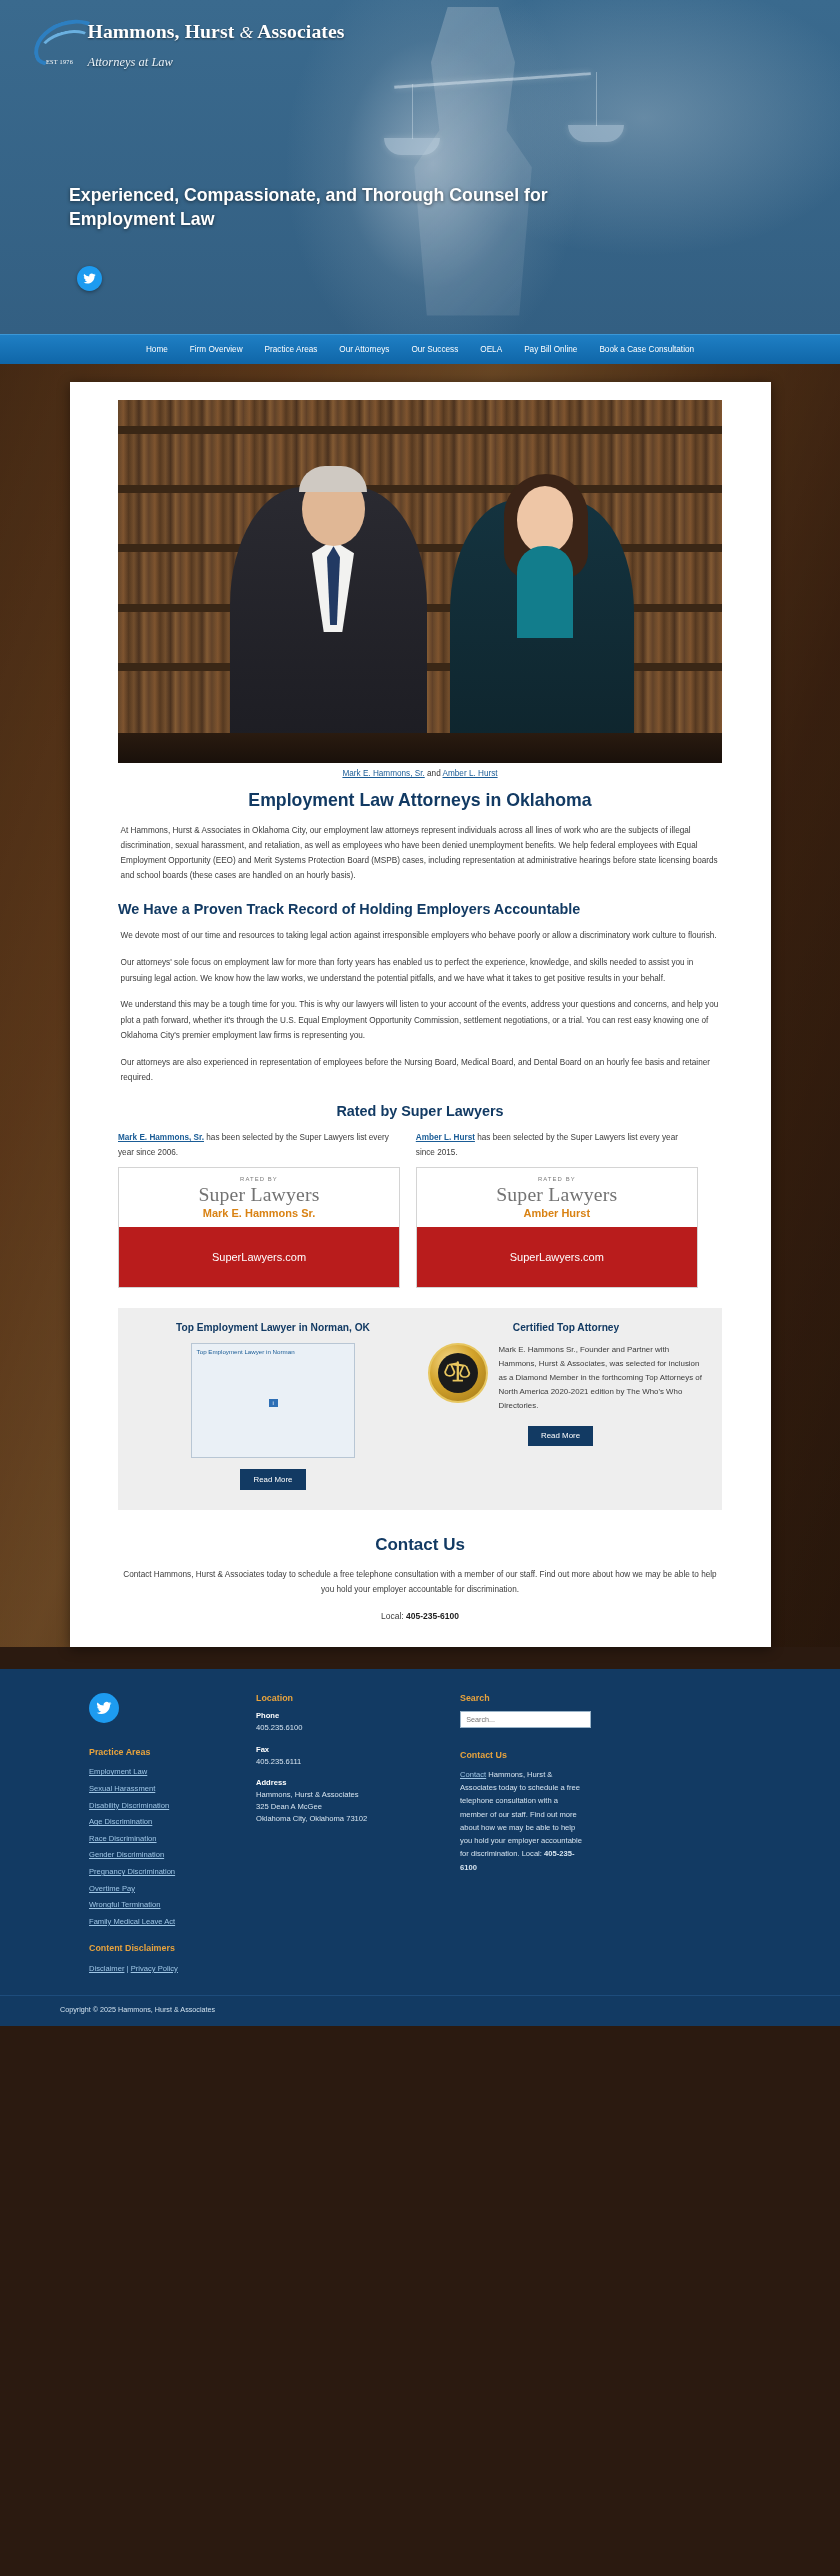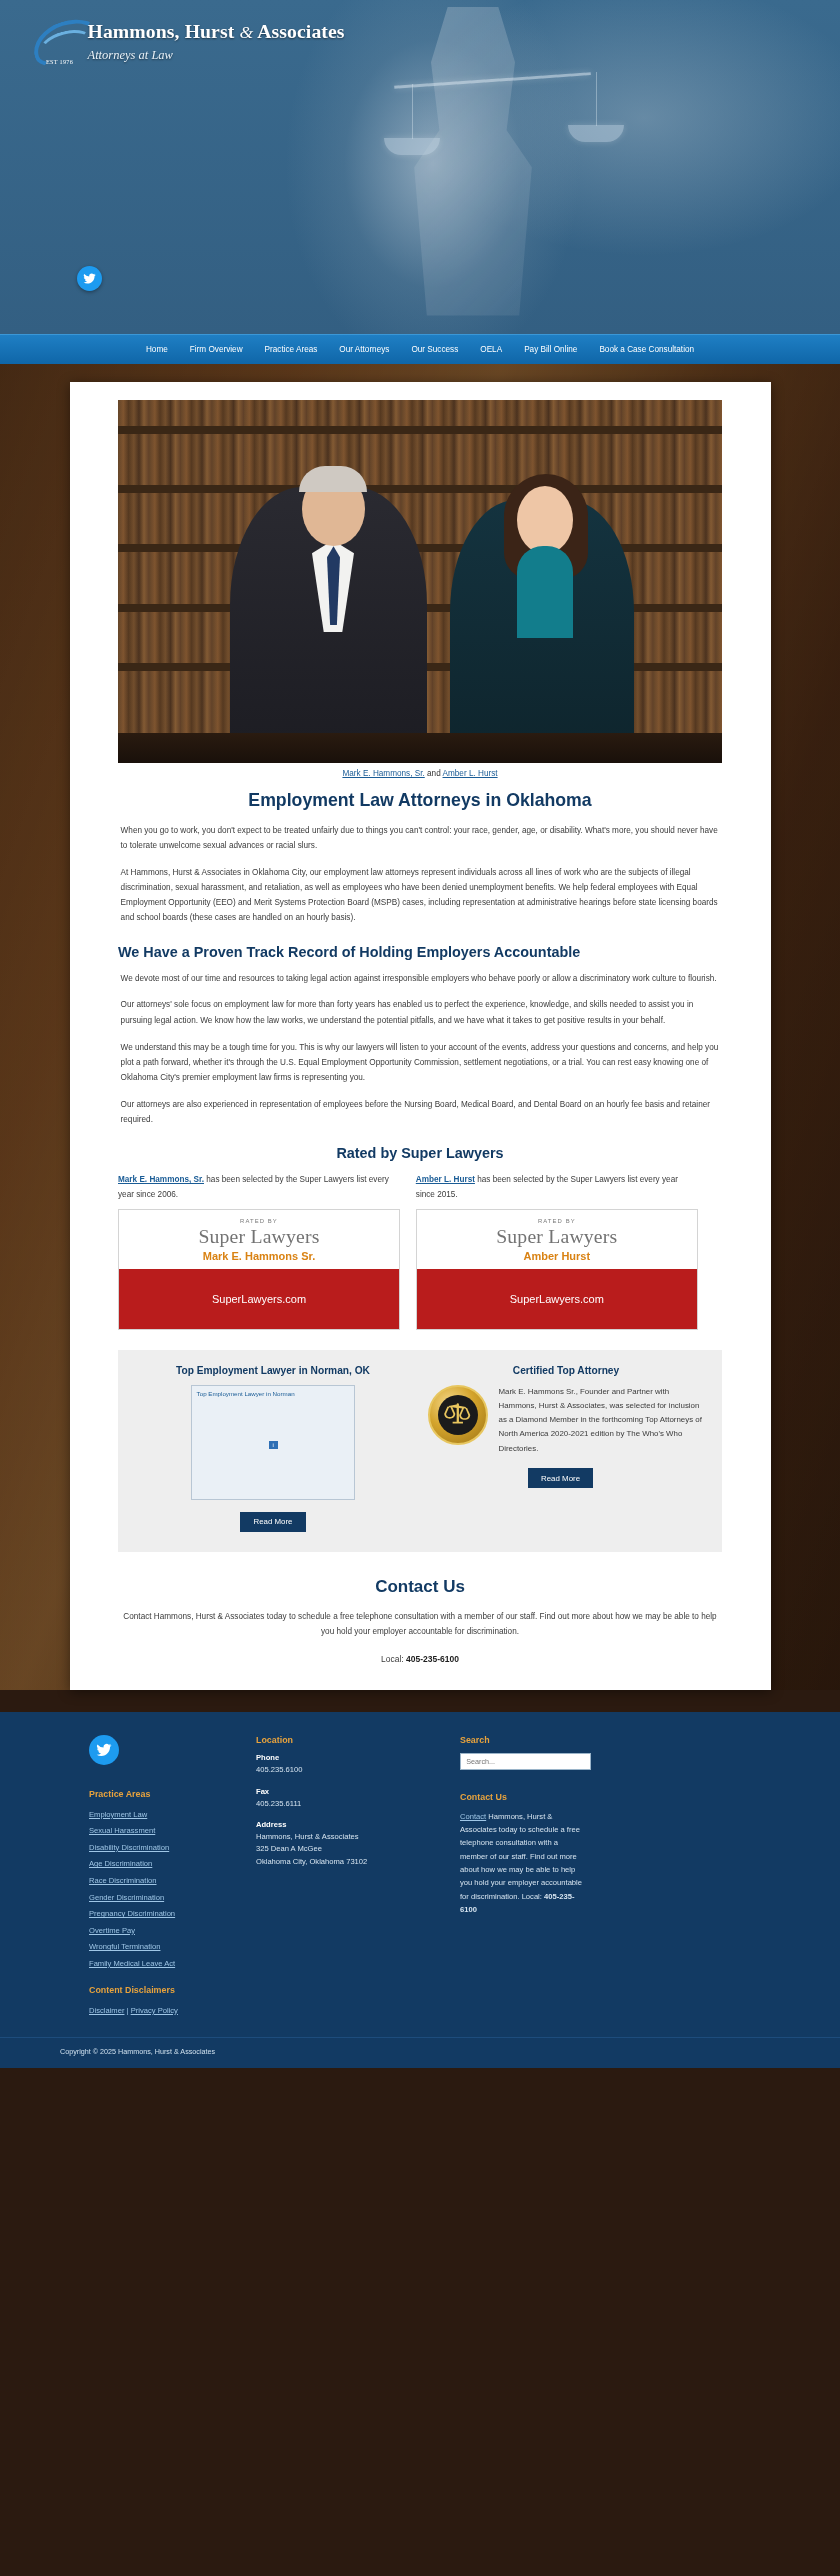--- a/index.html
+++ b/index.html
@@ -80,21 +80,21 @@
     line-height: 1.15;
   }
   .logo-firm .amp { font-style: italic; font-weight: normal; font-size: 17.7px; }
   .logo-sub {
     margin-left: 56px;
     color: #eaf3fa;
     font-family: "Liberation Serif", serif;
     font-style: italic;
     font-size: 12.5px;
     text-shadow: 0 0.7px 2px rgba(0,0,0,.5);
-    margin-top: 6px;
+    margin-top: 13px;
   }
   .hero-tagline {
     position: absolute; left: 69px; top: 184px; width: 525px;
     color: #fff; font-size: 17.7px; font-weight: bold; line-height: 1.35;
     text-shadow: 0 1.3px 3.9px rgba(0,0,0,.55);
     font-family: "Liberation Sans", sans-serif;
   }
   .hero-social {
     position: absolute; left: 77px; top: 266px;
     width: 25px; height: 25px; border-radius: 50%;
@@ -319,20 +319,21 @@
       <div class="logo-swoosh2"></div>
       <div class="logo-est">EST 1976</div>
       <div class="logo-firm">
         <span>Hammons, Hurst</span>
         <span class="amp">&amp;</span>
         <span>Associates</span>
       </div>
       <div class="logo-sub">Attorneys at Law</div>
     </div>
 
+    <div class="hero-tagline">Experienced, Compassionate, and Thorough Counsel for Employment Law</div>
 
     <a class="hero-social" href="#">
       <svg viewBox="0 0 24 24">
           <path d="M23 4.9c-.8.4-1.7.6-2.6.8 1-.6 1.7-1.5 2-2.5-.9.5-1.9.9-2.9 1.1a4.6 4.6 0 0 0-7.9 4.2A13 13 0 0 1 2.2 3.7a4.6 4.6 0 0 0 1.4 6.2c-.7 0-1.4-.2-2-.5a4.6 4.6 0 0 0 3.7 4.6c-.6.2-1.3.2-2 .1a4.6 4.6 0 0 0 4.3 3.2A9.3 9.3 0 0 1 1 19.2a13 13 0 0 0 7.1 2.1c8.5 0 13.2-7.1 13.2-13.2v-.6c.9-.7 1.7-1.5 2.2-2.4z"></path>
         </svg>
     </a>
   </div>
 
   <nav class="navbar">
     <div class="navlist">
@@ -368,21 +369,20 @@
         <div class="fig-floor"></div>
       </div>
 
       <div class="inner">
         <div class="photo-caption">
           <a href="#">Mark E. Hammons, Sr.</a><span> and </span><a href="#">Amber L. Hurst</a>
         </div>
 
         <h1 class="page-h1">Employment Law Attorneys in Oklahoma</h1>
 
-        <p class="indent">When you go to work, you don't expect to be treated unfairly due to things you can't control: your race, gender, age, or disability. What's more, you should never have to tolerate unwelcome sexual advances or racial slurs.</p>
         <p class="indent">At Hammons, Hurst &amp; Associates in Oklahoma City, our employment law attorneys represent individuals across all lines of work who are the subjects of illegal discrimination, sexual harassment, and retaliation, as well as employees who have been denied unemployment benefits. We help federal employees with Equal Employment Opportunity (EEO) and Merit Systems Protection Board (MSPB) cases, including representation at administrative hearings before state licensing boards and school boards (these cases are handled on an hourly basis).</p>
 
         <h2 class="sec-h2">We Have a Proven Track Record of Holding Employers Accountable</h2>
         <p class="indent">We devote most of our time and resources to taking legal action against irresponsible employers who behave poorly or allow a discriminatory work culture to flourish.</p>
         <p class="indent">Our attorneys' sole focus on employment law for more than forty years has enabled us to perfect the experience, knowledge, and skills needed to assist you in pursuing legal action. We know how the law works, we understand the potential pitfalls, and we have what it takes to get positive results in your behalf.</p>
         <p class="indent">We understand this may be a tough time for you. This is why our lawyers will listen to your account of the events, address your questions and concerns, and help you plot a path forward, whether it's through the U.S. Equal Employment Opportunity Commission, settlement negotiations, or a trial. You can rest easy knowing one of Oklahoma City's premier employment law firms is representing you.</p>
 
         <p class="indent">Our attorneys are also experienced in representation of employees before the Nursing Board, Medical Board, and Dental Board on an hourly fee basis and retainer required.</p>
 
         <h2 class="sec-h2 sec-center">Rated by Super Lawyers</h2>

